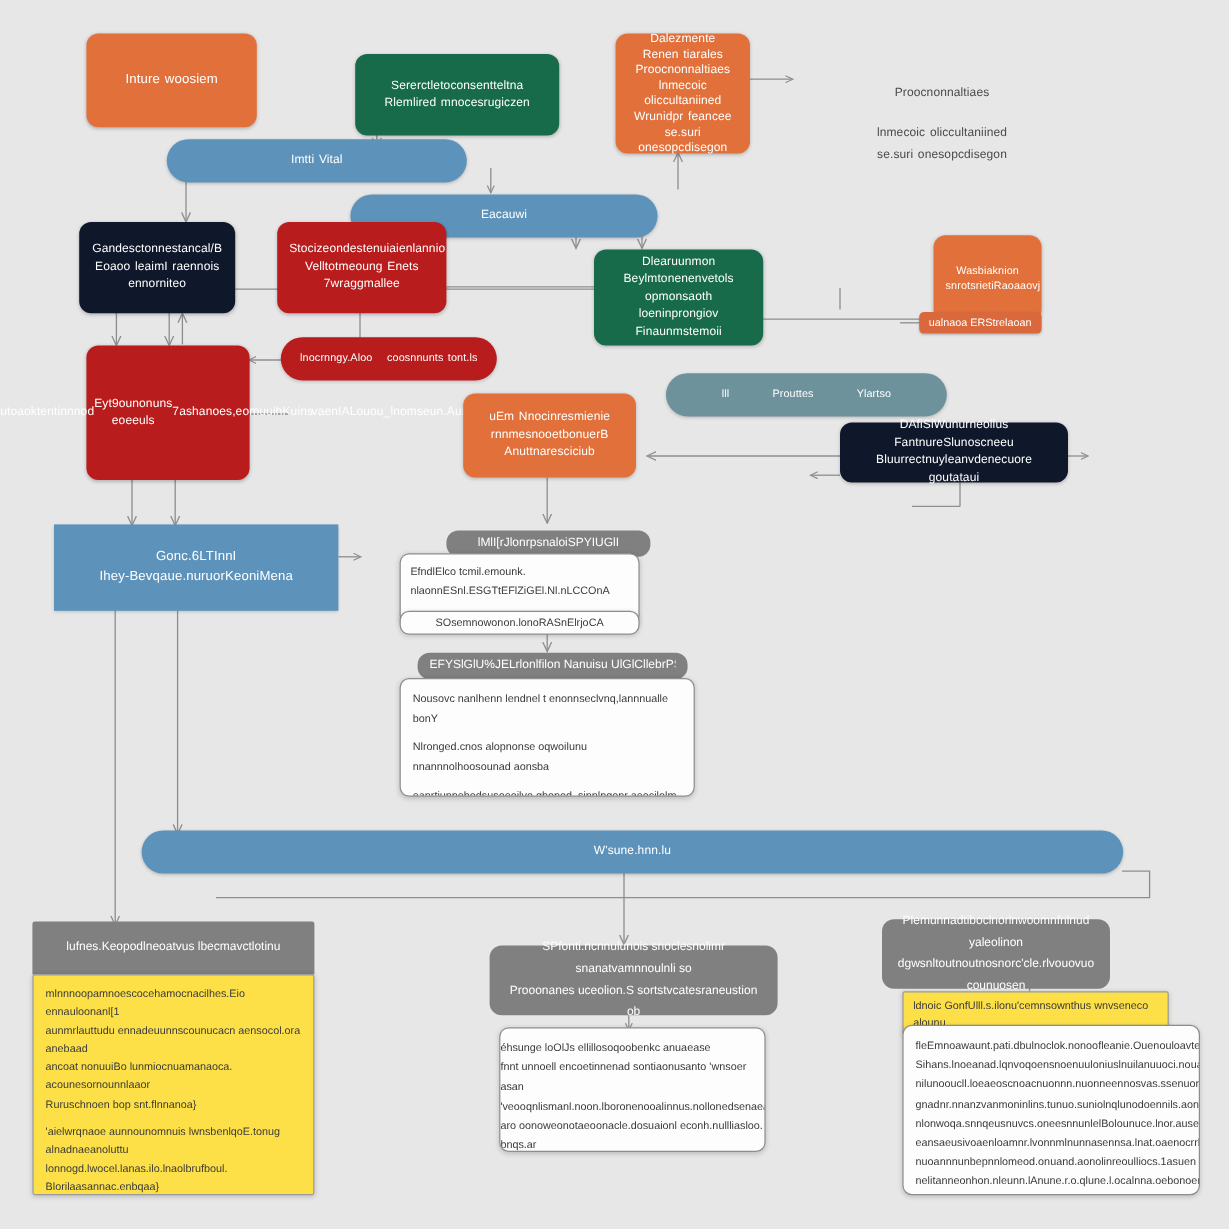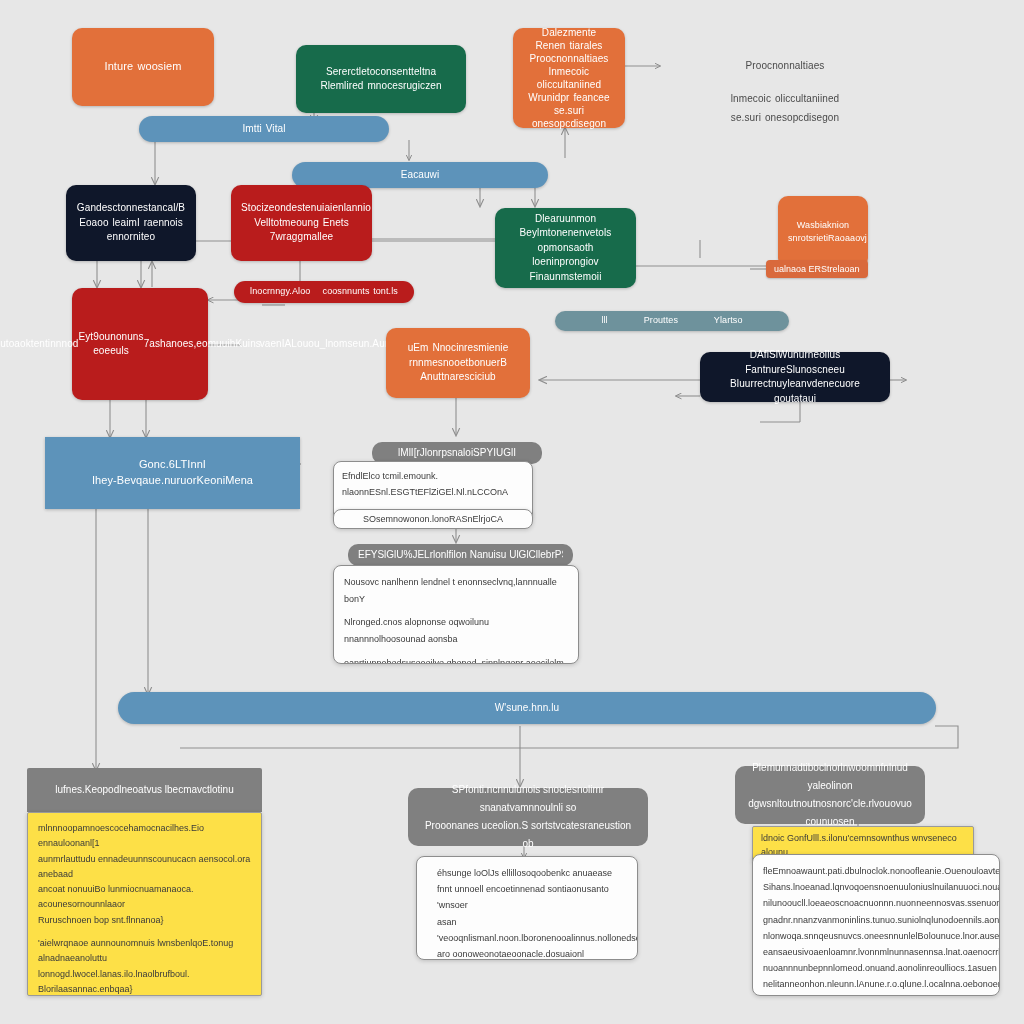--- a/index.html
+++ b/index.html
@@ -19,21 +19,21 @@
   #wires { position: absolute; left: 0; top: 0; width: 1024px; height: 1024px; pointer-events: none; }
 
   .node {
     position: absolute;
     display: flex;
     align-items: center;
     justify-content: center;
     text-align: center;
     color: #ffffff;
     line-height: 1.45;
-    padding: 6px 10px;
+    padding: 18px 10px;
     box-shadow: 0 1px 3px rgba(0,0,0,0.22);
     filter: blur(0.55px);
     letter-spacing: 0.1px;
     word-spacing: 1px;
   }
   .node span { display: block; width: 100%; }
 
   .orange  { background: #e2703a; }
   .green   { background: #176b4b; }
   .blue-d  { background: #0f172a; }
@@ -258,21 +258,21 @@
   <div class="node teal pill t9" style="left:555px; top:311px; width:234px; height:20px; justify-content:space-around;">
     <span style="white-space:pre;">lll          Prouttes          Ylartso</span>
   </div>
 
   <div class="node blue-d rnd t10" style="left:700px; top:352px; width:190px; height:50px; flex-direction:column;">
     <span>DAfiSlWunurneollus FantnureSlunoscneeu</span>
     <span>Bluurrectnuyleanvdenecuore goutataui</span>
   </div>
 
 
-  <div class="node blue-l sharp t11" style="left:45px; top:437px; width:255px; height:72px; flex-direction:column;">
+  <div class="node blue-l sharp t11" style="left:45px; top:437px; width:237px; height:72px; flex-direction:column;">
     <span>Gonc.6LTInnI</span>
     <span>Ihey-Bevqaue.nuruorKeoniMena</span>
   </div>
 
   <div class="hdrbar rounded t10" style="left:372px; top:442px; width:170px; height:22px;">
     <span>lMlI[rJlonrpsnaloiSPYIUGlI</span>
   </div>
   <div class="panel t9" style="left:333px; top:461px; width:200px; height:60px; padding:6px 8px; line-height:1.8;">
     <p>EfndlElco tcmil.emounk. nlaonnESnl.ESGTtEFlZiGEl.Nl.nLCCOnA</p>
     <p>klesenaissouaoonc oruidesmill. snarnaomonrth oacacnens</p>
@@ -306,21 +306,21 @@
     <p style="margin:0 0 8px 0;">Ruruschnoen bop snt.flnnanoa}</p>
     <p style="margin:0;">'aielwrqnaoe aunnounomnuis lwnsbenlqoE.tonug alnadnaeanoluttu</p>
     <p style="margin:0;">lonnogd.lwocel.lanas.ilo.lnaolbrufboul. Blorilaasannac.enbqaa}</p>
 
   </div>
 
   <div class="hdrbar rounded t10" style="left:408px; top:788px; width:240px; height:58px; flex-direction:column; line-height:1.8;">
     <span>SPfonti.ncnnulunois snoclesnolimr snanatvamnnoulnli so</span>
     <span>Prooonanes uceolion.S sortstvcatesraneustion ob</span>
   </div>
-  <div class="panel t9" style="left:416px; top:856px; width:222px; height:104px; padding:8px 20px; line-height:1.8;">
+  <div class="panel t9" style="left:416px; top:856px; width:222px; height:104px; padding:8px 0; line-height:1.8;">
     <p style="margin:0;">éhsunge loOlJs ellillosoqoobenkc anuaease</p>
     <p style="margin:0;">fnnt unnoell encoetinnenad sontiaonusanto 'wnsoer</p>
     <p style="margin:0;">asan 'veooqnlismanl.noon.lboronenooalinnus.nollonedsenaeas</p>
     <p style="margin:0;">aro oonoweonotaeoonacle.dosuaionl econh.nullliasloo. bnqs.ar</p>
 
   </div>
 
   <div class="hdrbar rounded t10" style="left:735px; top:766px; width:190px; height:58px; flex-direction:column; line-height:1.8;">
     <span>Plemunnadtiboclnorlnwoomnfnlnud  yaleolinon</span>
     <span>dgwsnltoutnoutnosnorc'cle.rlvouovuo counuosen</span>

